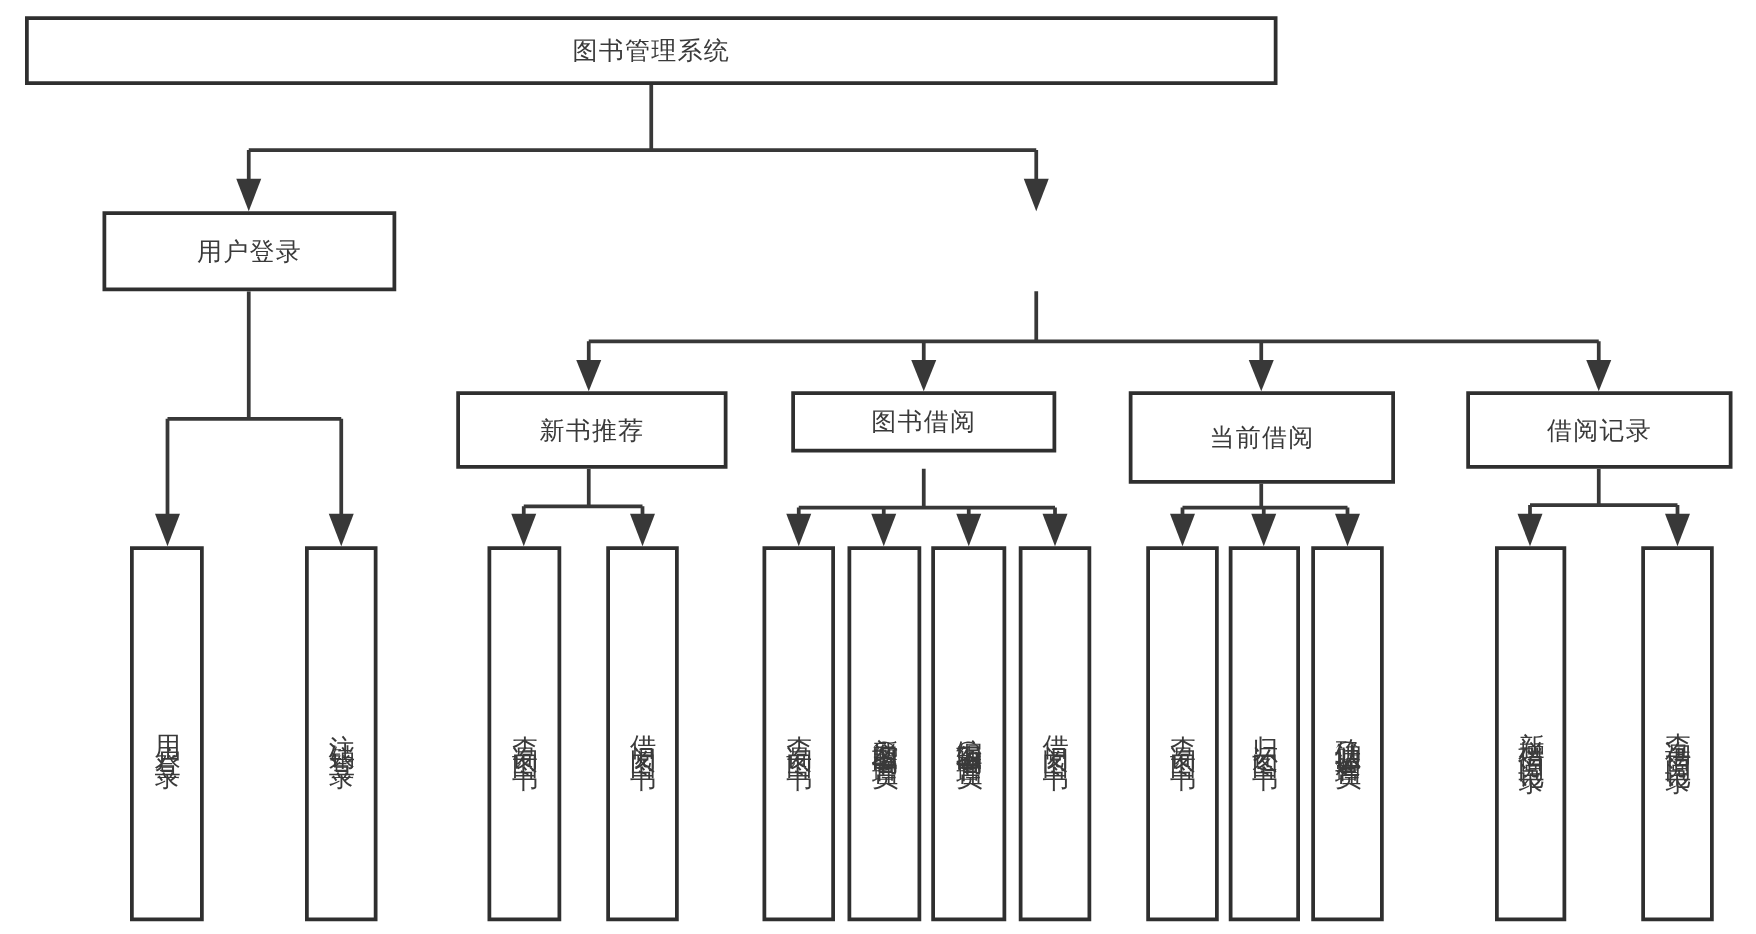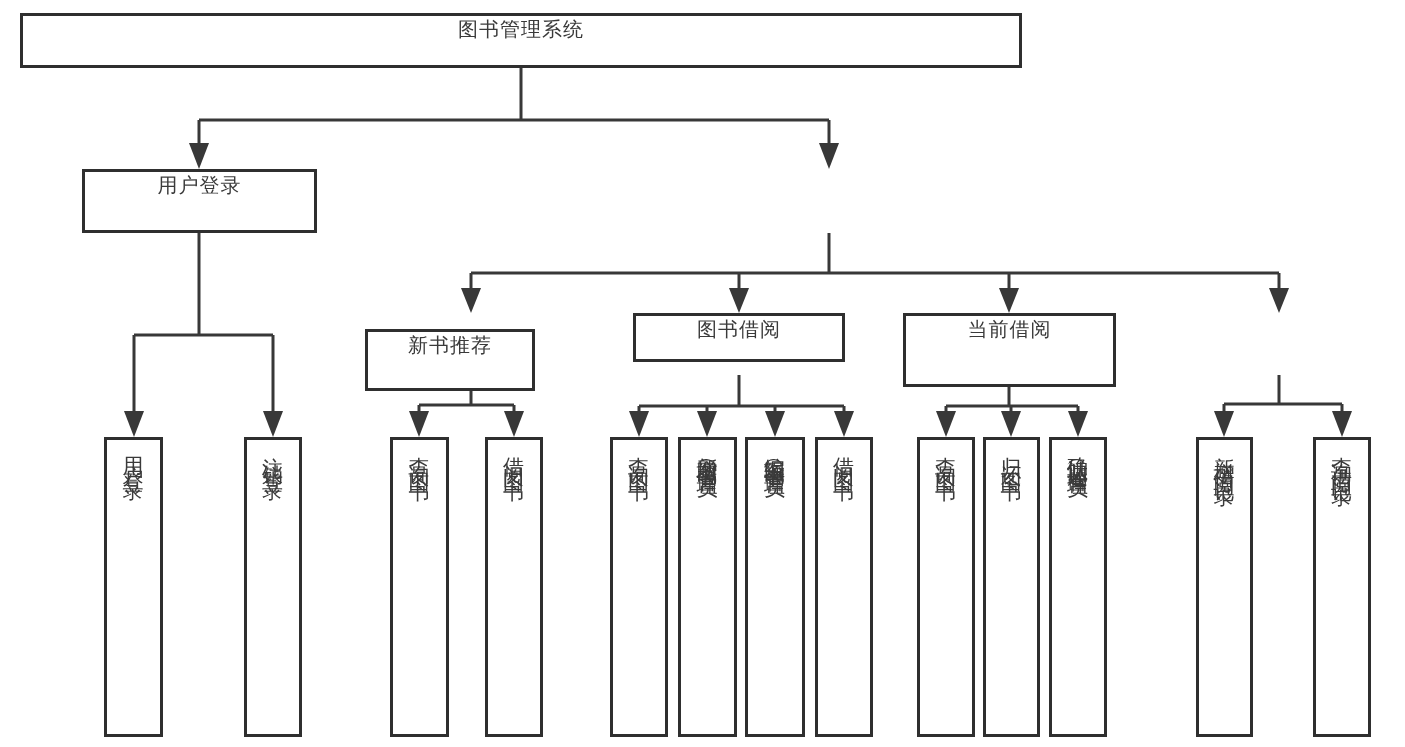--- a/index.html
+++ b/index.html
@@ -21,21 +21,21 @@
     top: 0;
     width: 1405px;
     height: 747px;
   }
   .node {
     position: absolute;
     box-sizing: border-box;
     background: #ffffff;
     border: 3px solid #2f2f2f;
     display: flex;
-    align-items: flex-start;
+    align-items: center;
     justify-content: center;
     color: #3a3a3a;
   }
   .node.h span {
     font-size: 20px;
     letter-spacing: 1px;
     white-space: nowrap;
   }
   .node.v span {
     writing-mode: vertical-rl;
@@ -98,28 +98,31 @@
   </svg>
 
   <div class="node h" style="left:20px; top:13px; width:1002px; height:55px;">
     <span>图书管理系统</span>
   </div>
 
   <div class="node h" style="left:82px; top:169px; width:235px; height:64px;">
     <span>用户登录</span>
   </div>
 
-  <div class="node h" style="left:365px; top:313px; width:170px; height:62px;margin-top:16px;">
+  <div class="node h" style="left:365px; top:313px; width:217px; height:62px;">
     <span>新书推荐</span>
   </div>
   <div class="node h" style="left:633px; top:313px; width:212px; height:49px;">
     <span>图书借阅</span>
   </div>
   <div class="node h" style="left:903px; top:313px; width:213px; height:74px;">
     <span>当前借阅</span>
+  </div>
+  <div class="node h" style="left:1173px; top:313px; width:213px; height:62px;">
+    <span>借阅记录</span>
   </div>
 
   <div class="node v ls8" style="left:104px; top:437px; width:59px; height:300px;">
     <span>用户登录</span>
   </div>
   <div class="node v ls8" style="left:244px; top:437px; width:58px; height:300px;">
     <span>注销登录</span>
   </div>
 
   <div class="node v ls8" style="left:390px; top:437px; width:59px; height:300px;">

